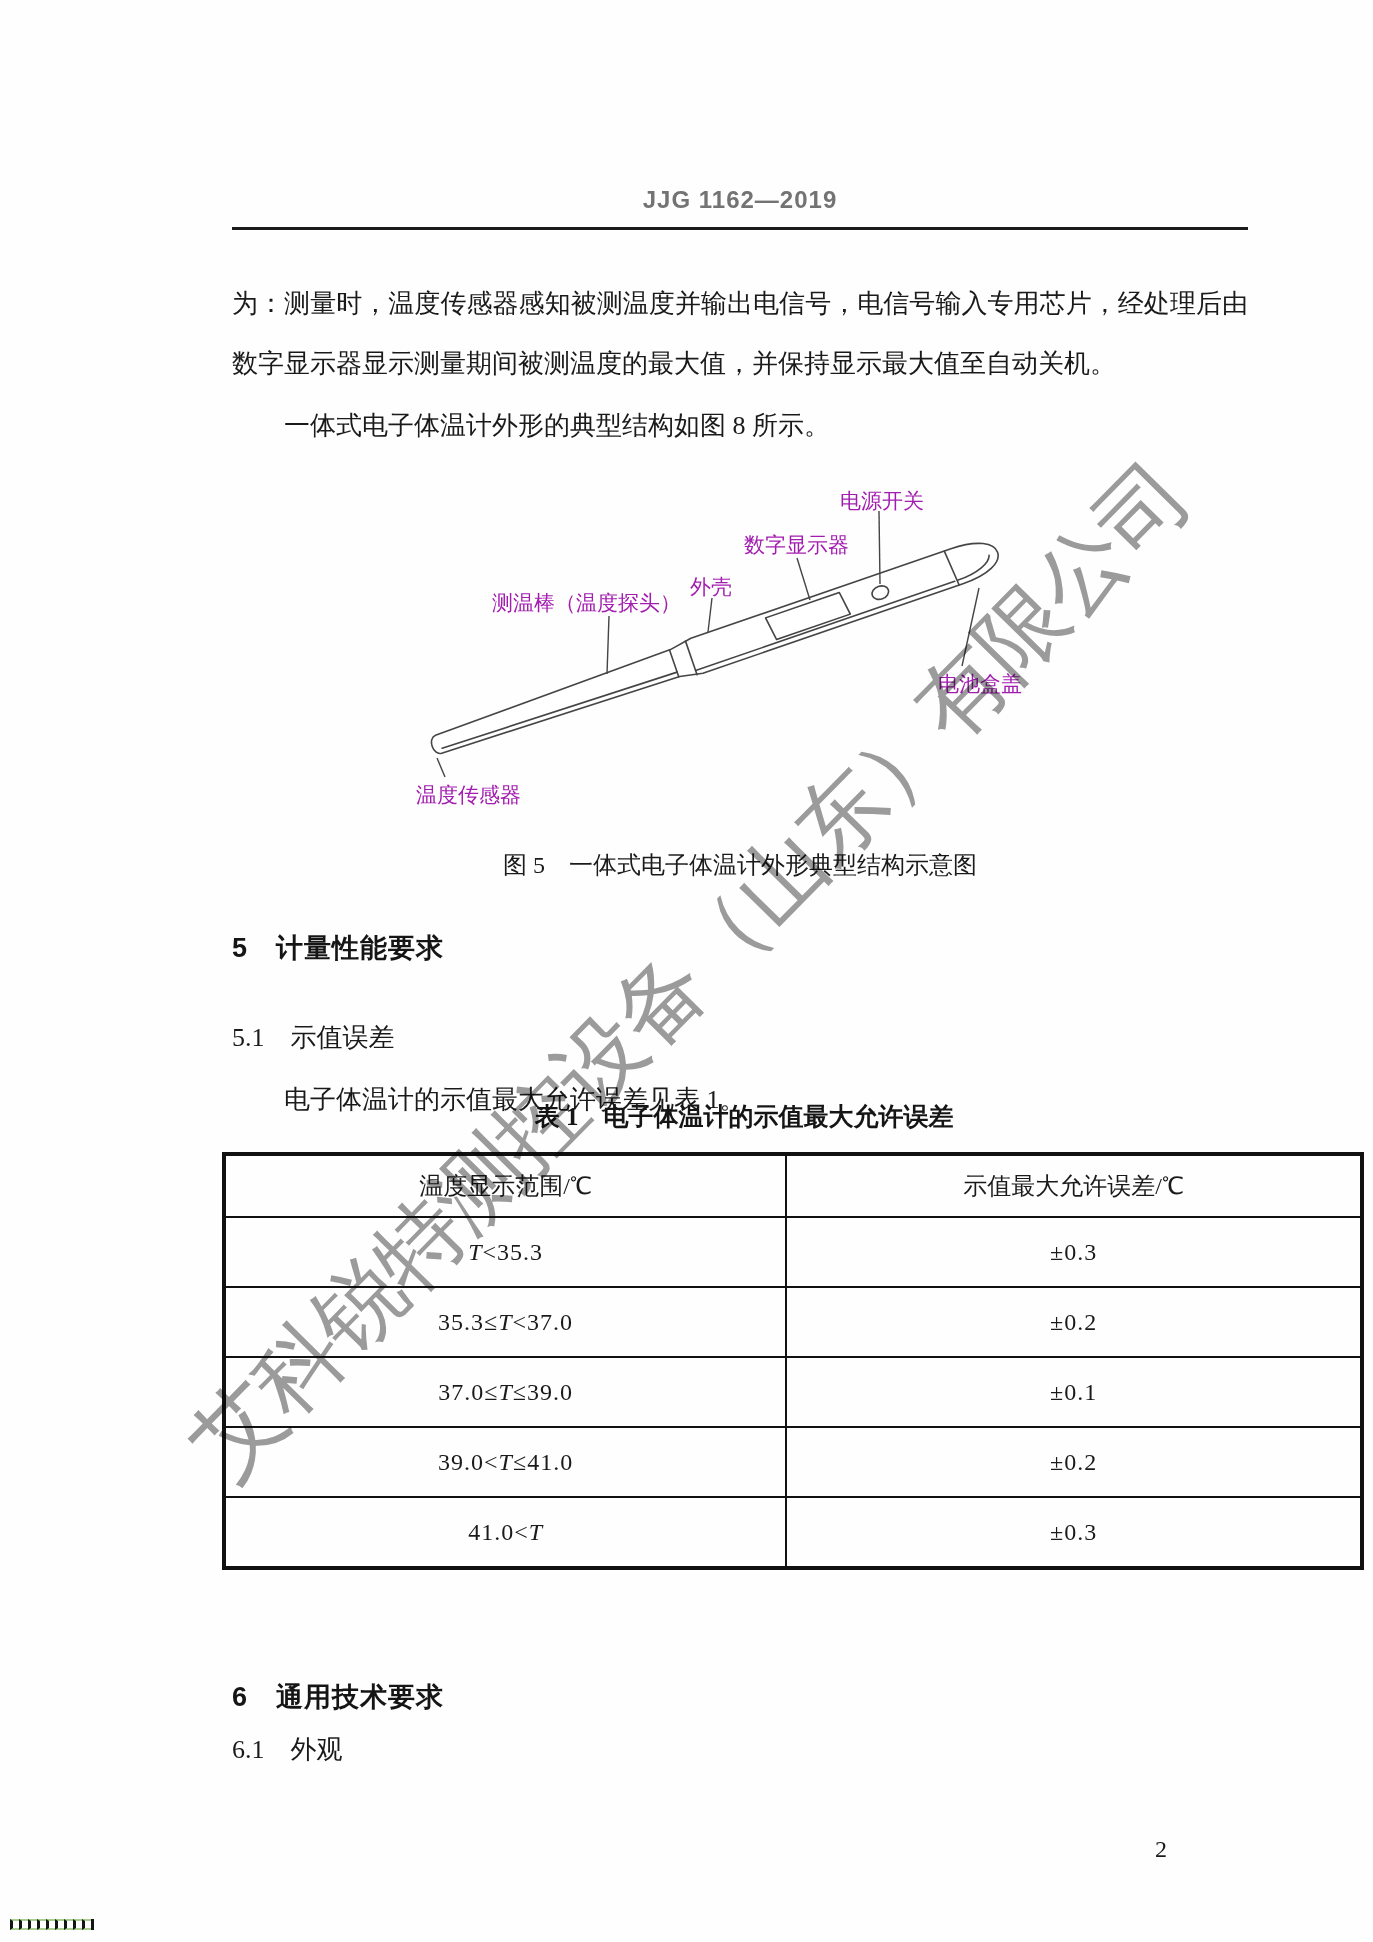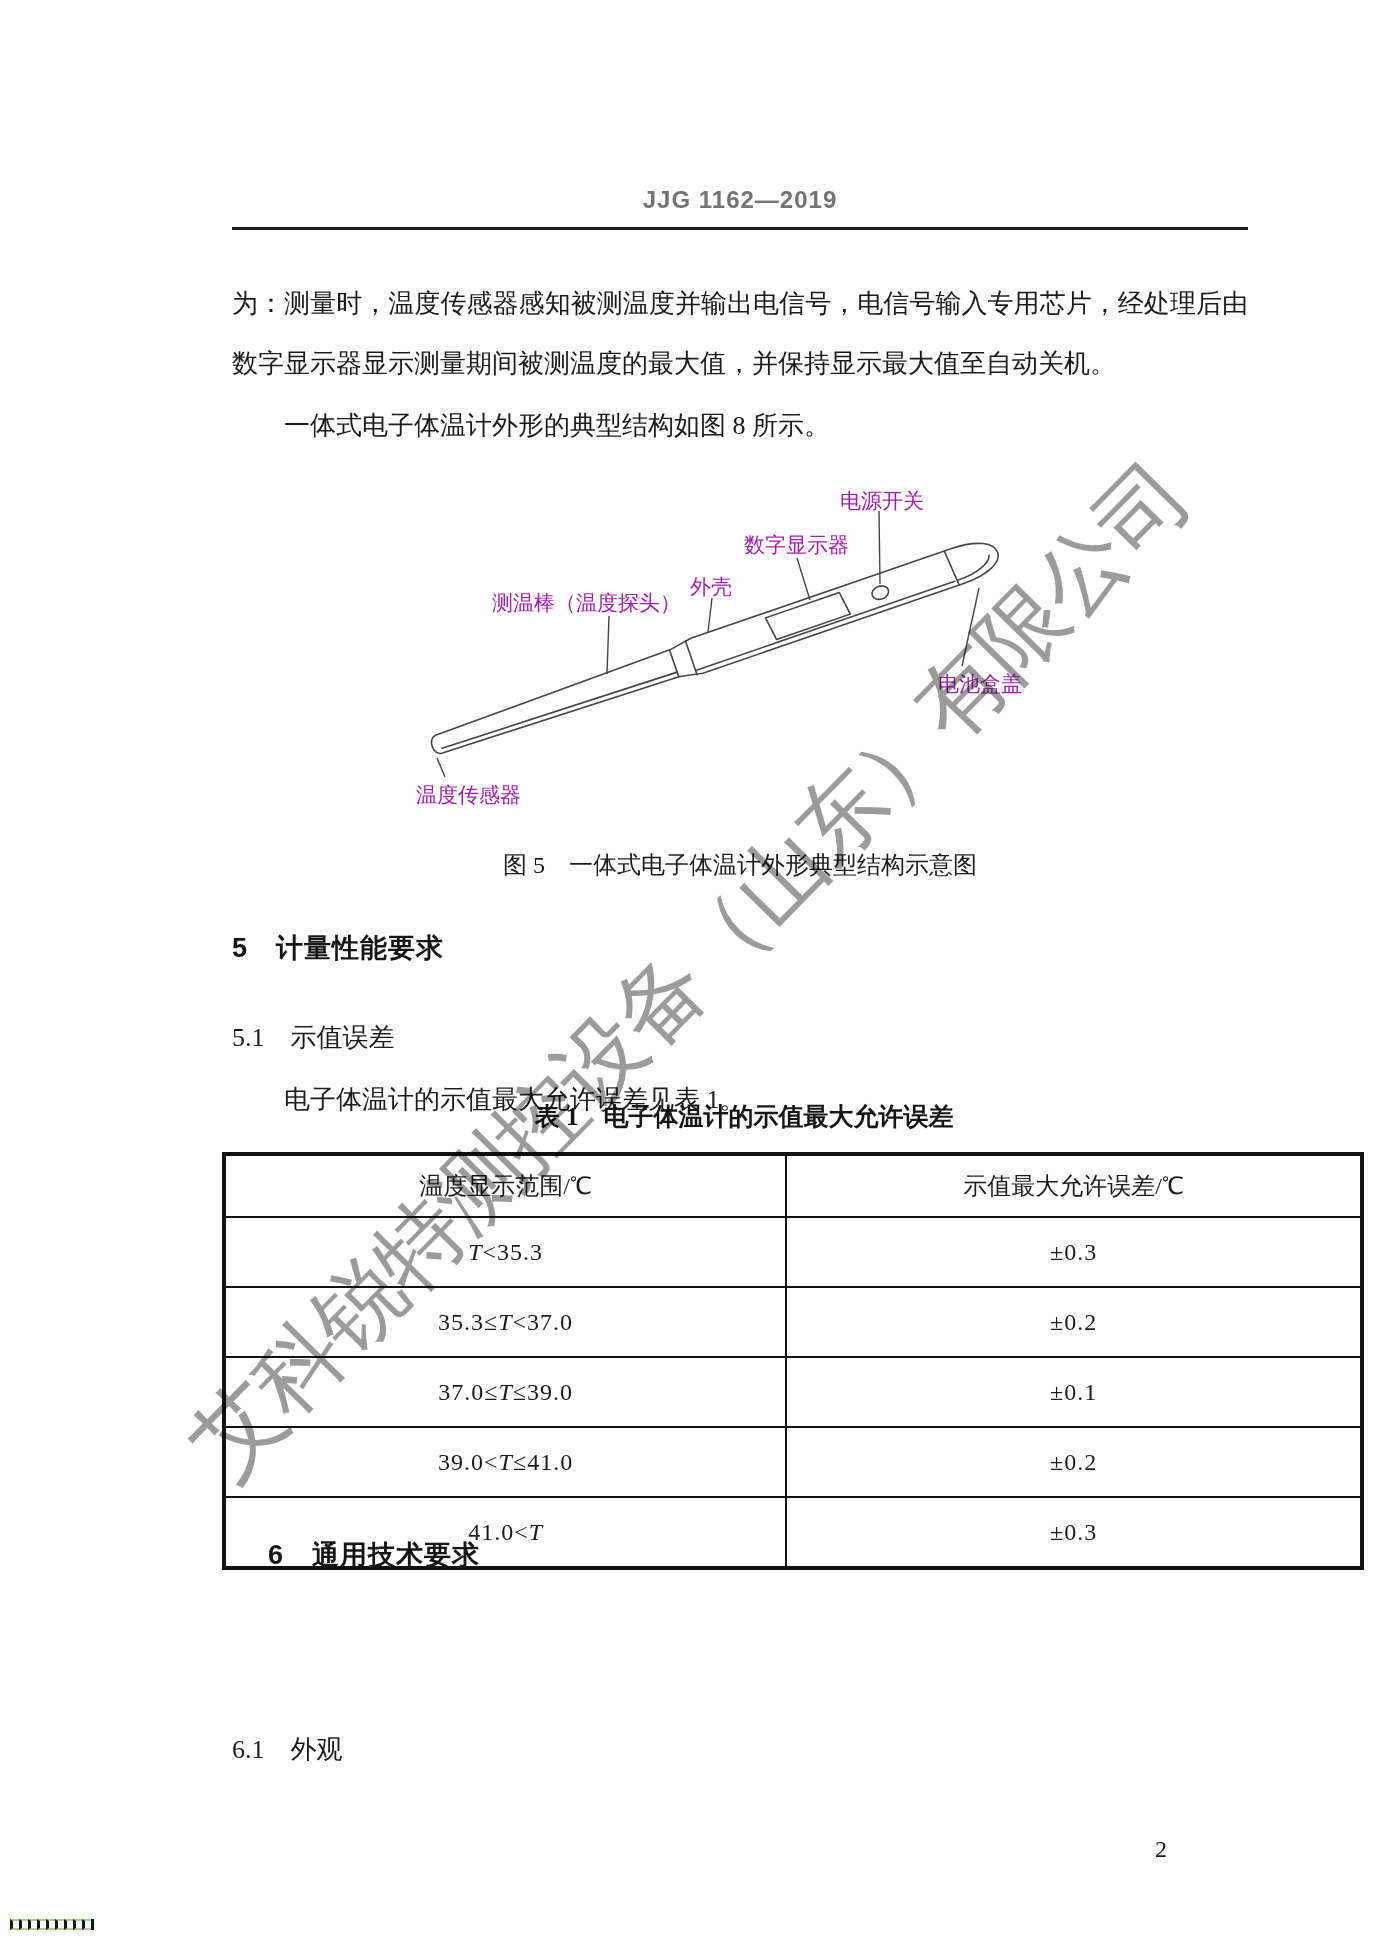--- a/index.html
+++ b/index.html
@@ -65,21 +65,21 @@
   table.err col.c1{width:49.4%;}
   table.err col.c2{width:50.6%;}
   table.err th, table.err td{
     border:2px solid #111;text-align:center;
     font-family:"Liberation Serif", serif;
     font-weight:normal;font-size:24px;color:#1a1a1a;
   }
   table.err th{height:58px;}
   table.err td{height:66px;letter-spacing:1px;}
   table.err td i{font-family:"Liberation Serif", serif;}
-  .s6{left:232px;top:1537px;margin-left:36px;}
+  .s6{left:232px;top:1679px;}
   .s61{left:232px;top:1732px;font-size:26px;z-index:1;}
   .page-num{left:1155px;top:1836px;font-size:24px;z-index:1;}
   
   .watermark{
     left:690px;top:970px;
     transform:translate(-50%,-50%) rotate(-45.5deg);
     transform-origin:center;
     white-space:nowrap;
     font-size:88px;letter-spacing:-2px;
     color:#9c9c9c;

